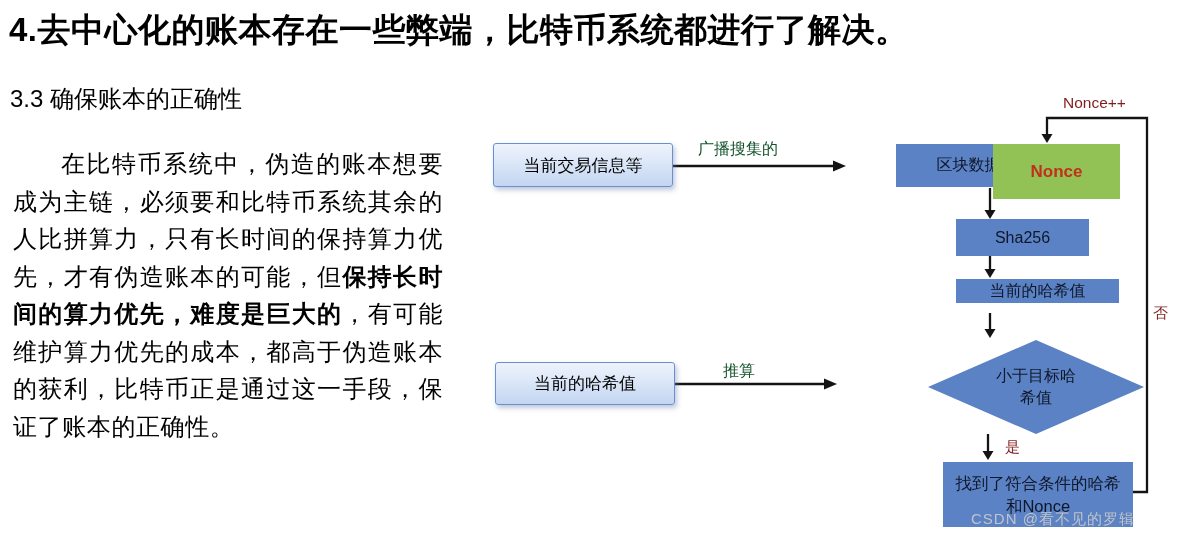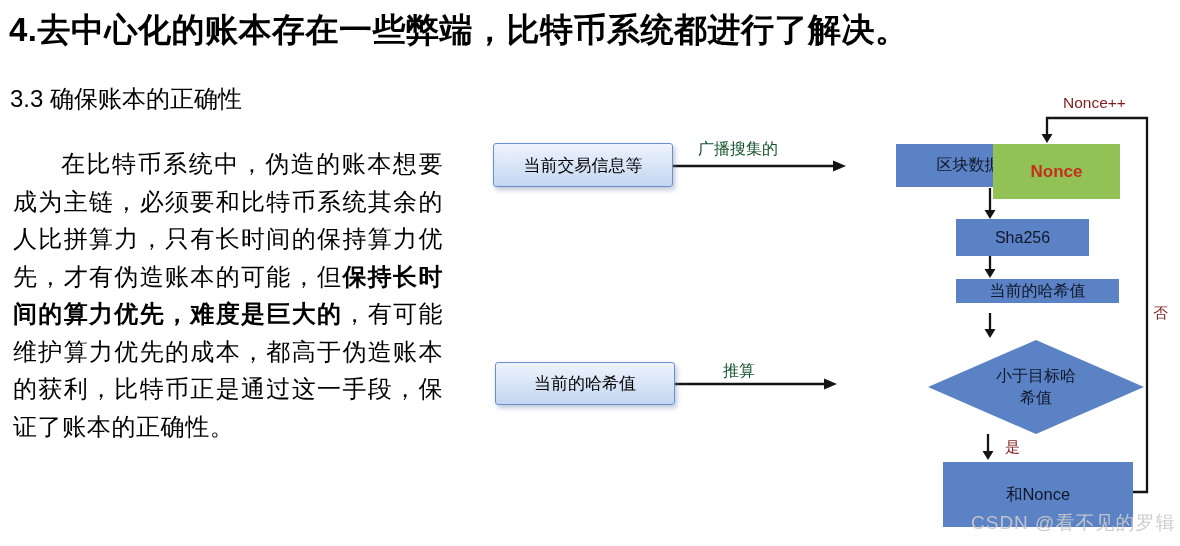--- a/index.html
+++ b/index.html
@@ -59,21 +59,21 @@
     clip-path:polygon(50% 0,100% 50%,50% 100%,0 50%);
     line-height:1.35;
   }
   .flow-label{
     font-size:16px;color:#14532d;white-space:nowrap;
   }
   .small-label{font-size:15px;color:#7f1d1d;white-space:nowrap;}
   .result-box{flex-direction:column;font-size:16.5px;line-height:1.35;}
   .watermark{
     left:971px;top:510px;
-    font-size:19px;letter-spacing:1px;
+    font-size:15px;letter-spacing:1px;
     color:rgba(201,201,201,.92);
     white-space:nowrap;
   }
   svg.connectors{
     position:absolute;left:0;top:0;width:1180px;height:546px;
     pointer-events:none;
   }
   svg.connectors path{stroke:var(--connector);stroke-width:2.3;fill:none;}
   svg.connectors polygon{fill:var(--connector);}
 </style>
@@ -122,20 +122,21 @@
 <div class="abs node node-blue diamond" style="left:880px;top:340px;width:216px;height:94px;">
   <div>
     <div>小于目标哈</div>
     <div>希值</div>
   </div>
 </div>
 
 <div class="abs node node-light" style="left:495px;top:362px;width:180px;height:43px;">当前的哈希值</div>
 
 <div class="abs node node-blue result-box" style="left:895px;top:462px;width:190px;height:65px;">
+  <div>找到了符合条件的哈希</div>
   <div>和Nonce</div>
 </div>
 
 <div class="abs flow-label" style="left:698px;top:139px;">广播搜集的</div>
 
 <div class="abs flow-label" style="left:723px;top:361px;">推算</div>
 
 <div class="abs small-label" style="left:1063px;top:94px;font-size:15.5px;">Nonce++</div>
 
 <div class="abs small-label" style="left:1153px;top:304px;">否</div>

